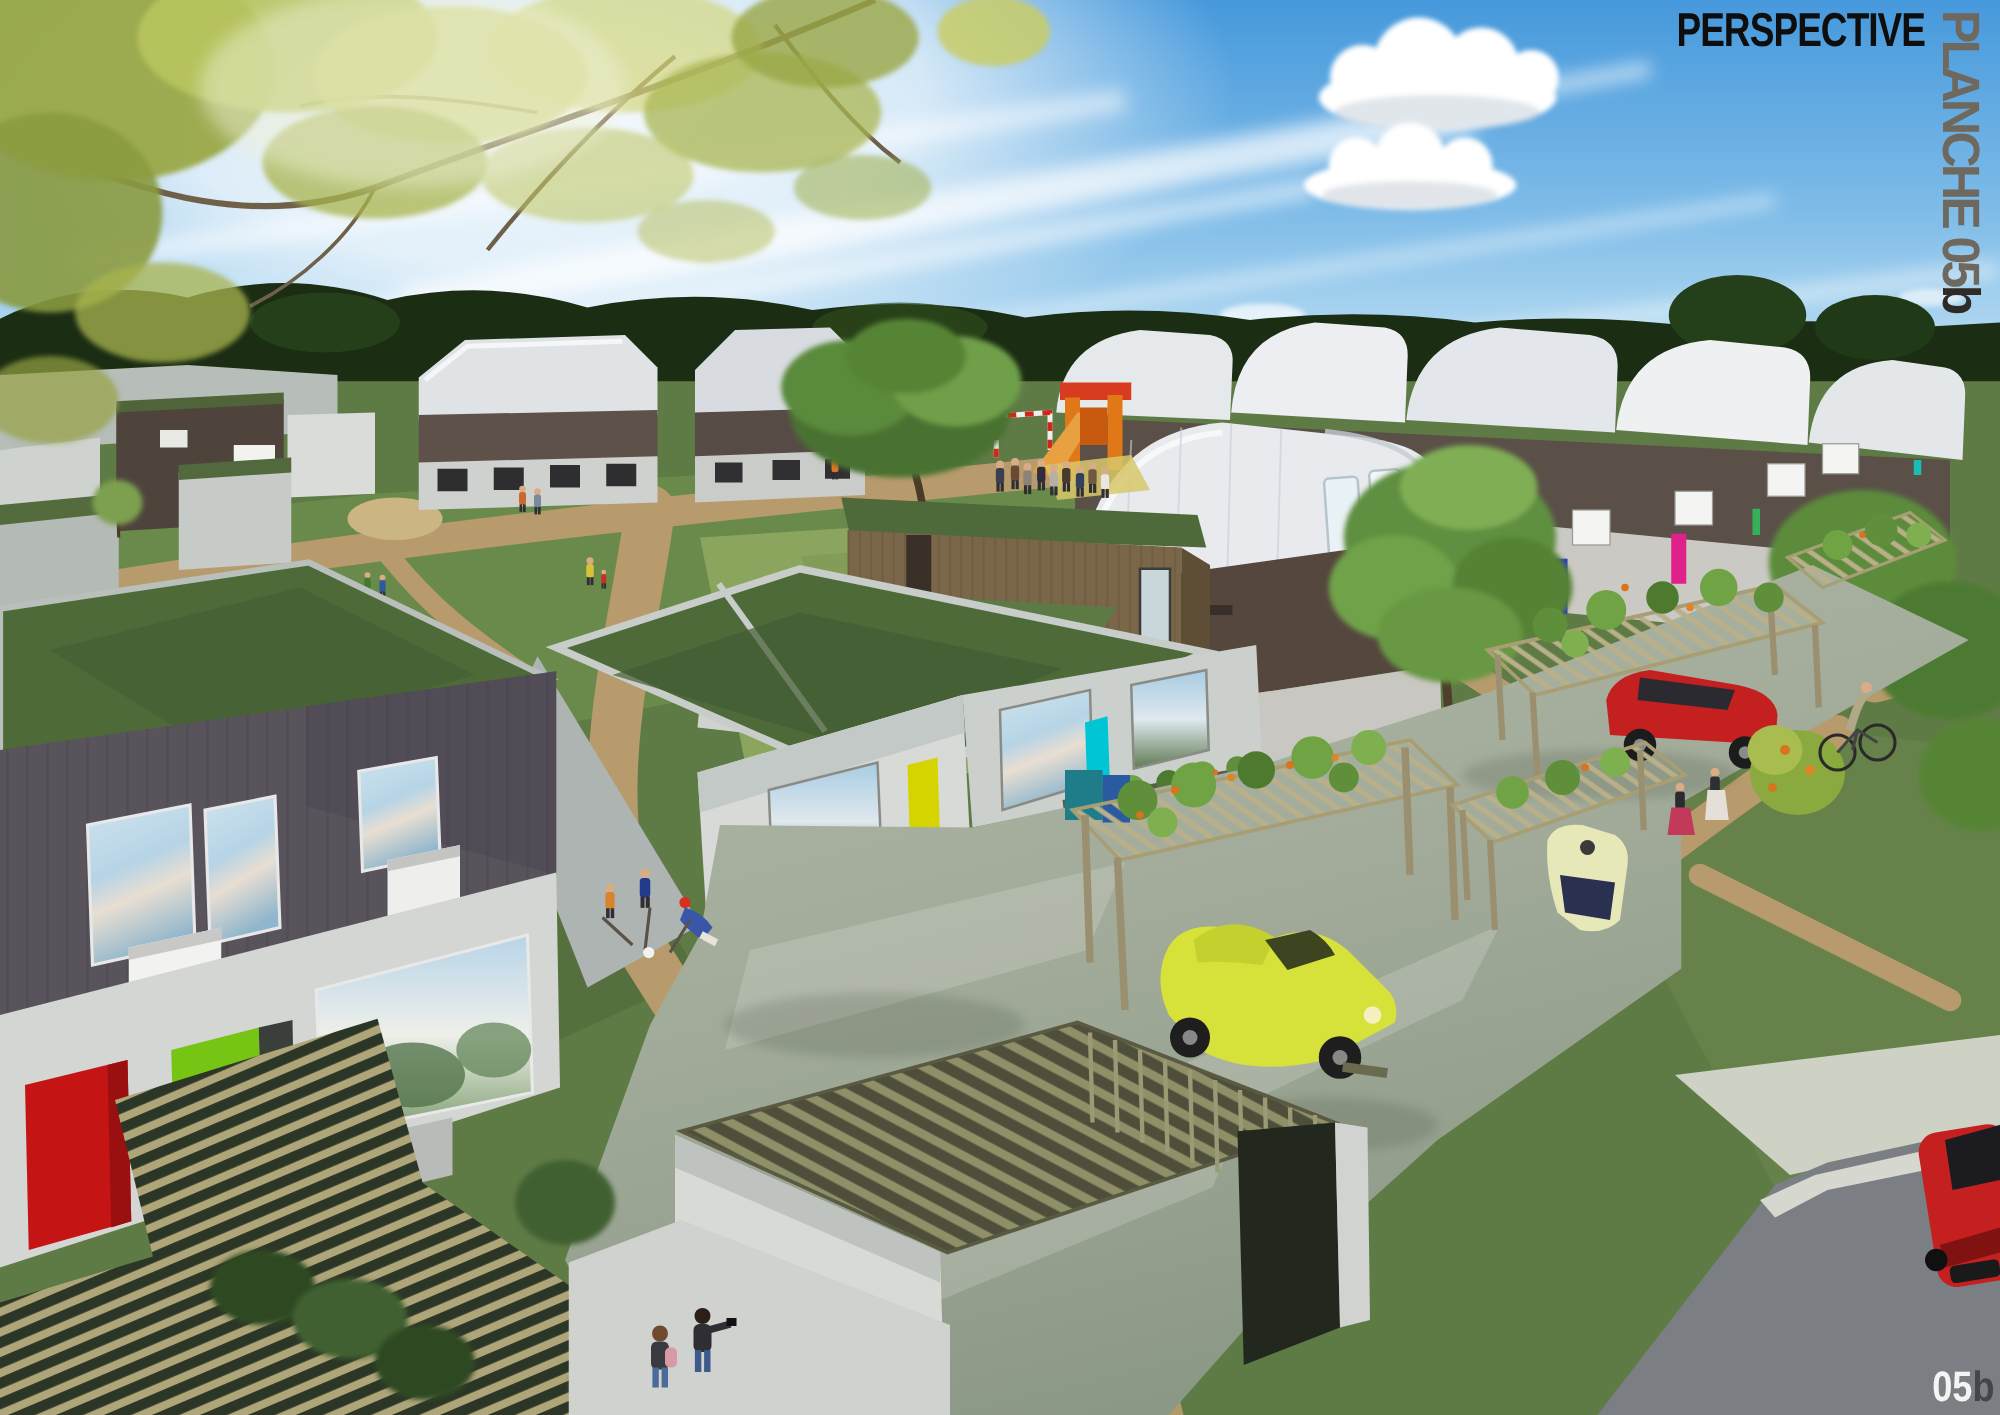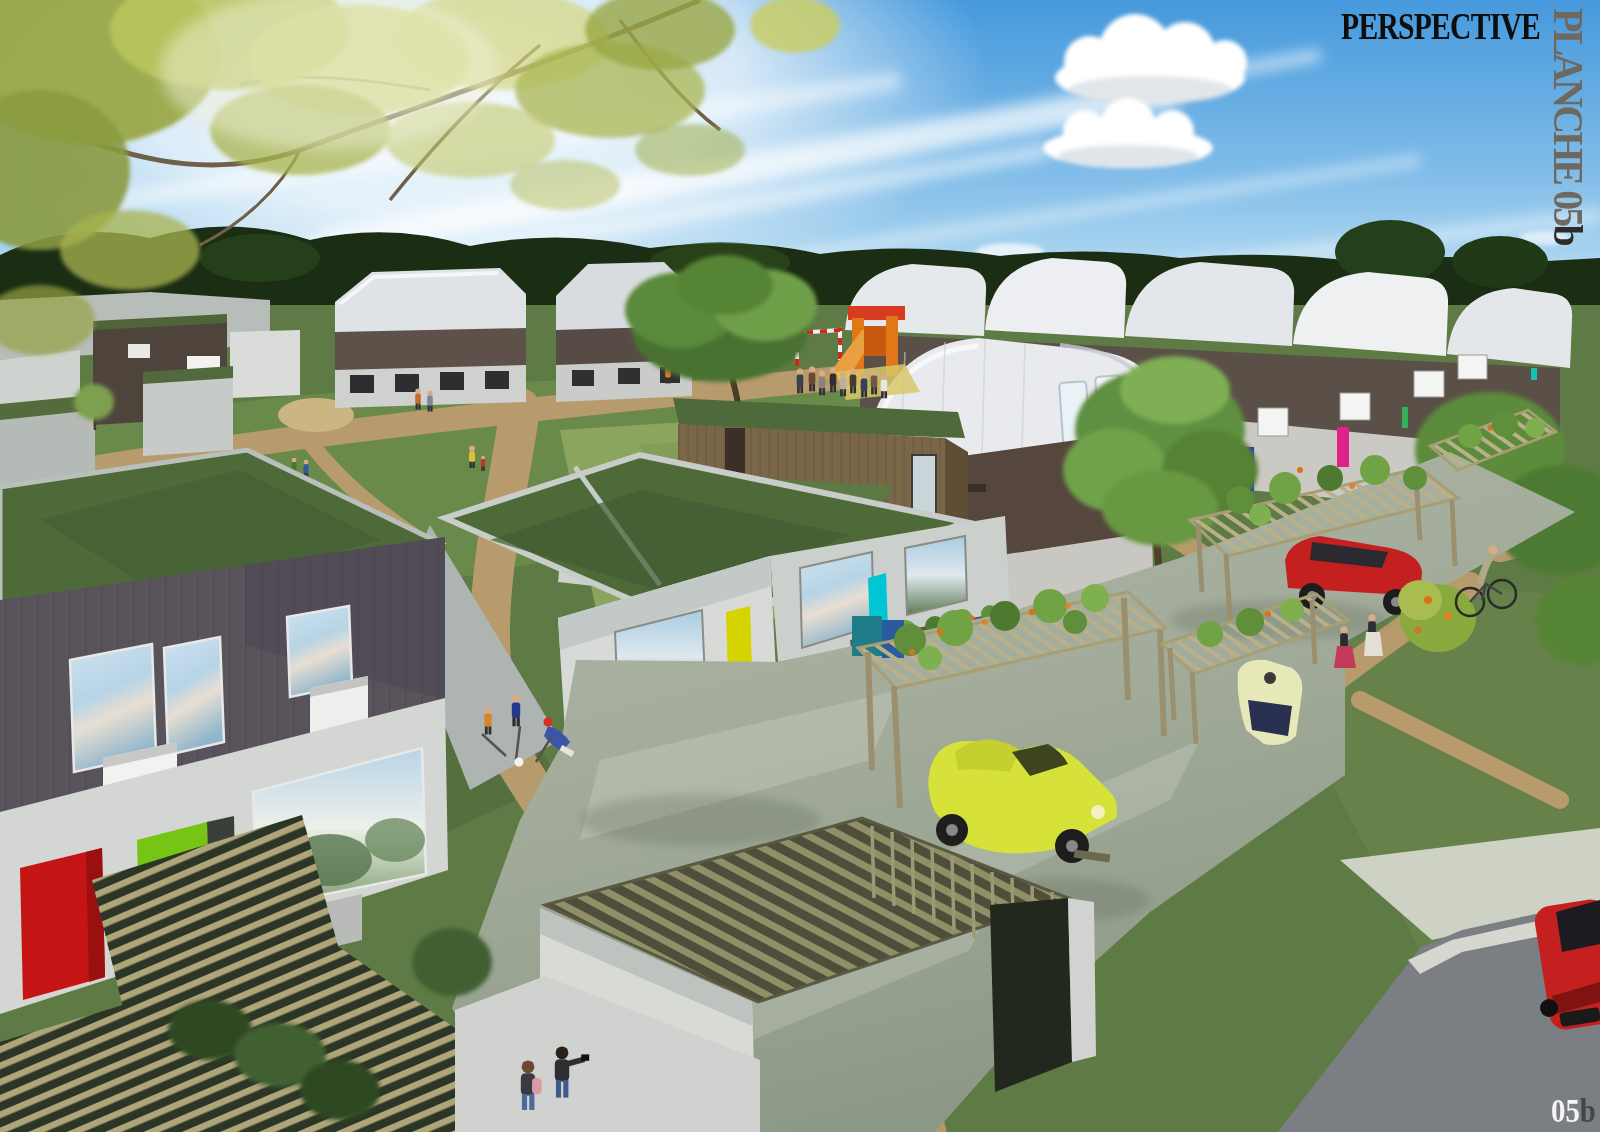--- a/index.html
+++ b/index.html
@@ -1,17 +1,17 @@
 <!DOCTYPE html>
 <html><head>
 <meta charset="utf-8">
 <style>
   html,body{margin:0;padding:0;background:#ffffff;}
   .board{position:relative;width:1600px;height:1132px;overflow:hidden;
-         font-family:Liberation Serif, serif;background:#9fc7e4;}
+         font-family:Liberation Sans, sans-serif;background:#9fc7e4;}
   .board svg{position:absolute;left:0;top:0;}
   .title{position:absolute;top:4px;right:60px;font-size:38px;font-weight:bold;
          letter-spacing:-1px;color:#0e0e0e;transform:scaleX(0.78);transform-origin:100% 0;
          white-space:nowrap;}
   .side-label{position:absolute;top:8px;right:8px;writing-mode:vertical-rl;
          font-size:42px;font-weight:bold;letter-spacing:-3px;color:#6e685e;
          transform:scaleY(0.95);transform-origin:100% 0;white-space:nowrap;}
   .side-label .suffix{color:#2e2b27;}
   .page-number{position:absolute;bottom:2px;right:4px;font-size:34px;font-weight:bold;
          color:#f4f4f4;transform:scaleX(0.85);transform-origin:100% 100%;white-space:nowrap;}

